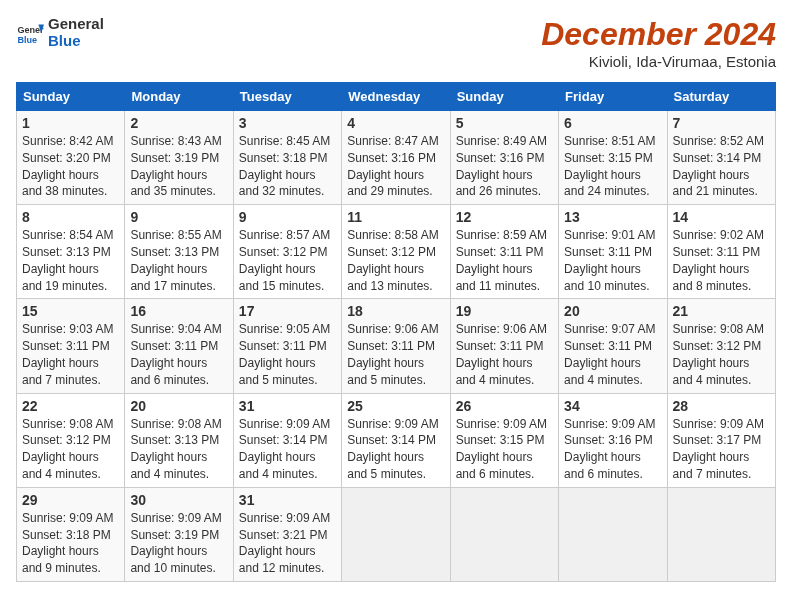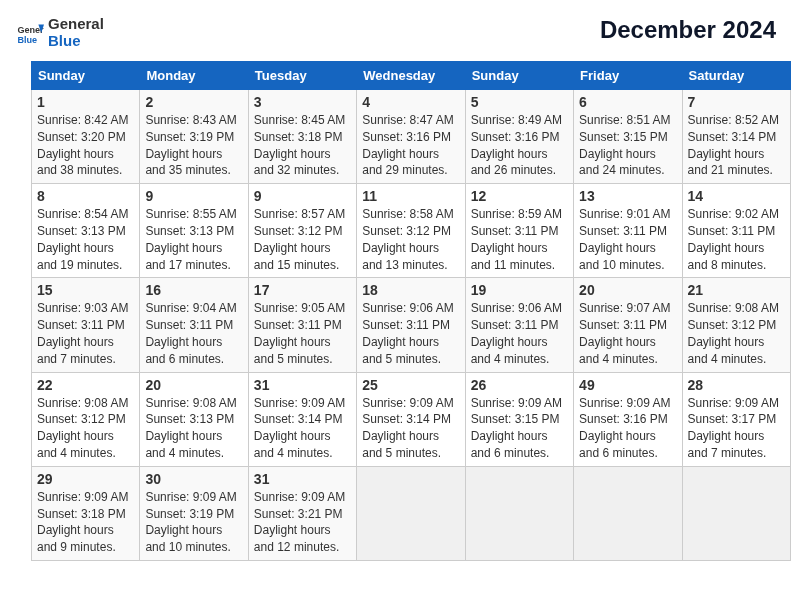--- a/index.html
+++ b/index.html
@@ -22,33 +22,33 @@
       gap: 4px;
     }
     .logo-icon {
       width: 28px;
       height: 28px;
     }
     .title-area {
       text-align: right;
     }
     .month-title {
-      font-size: 24px;
+      font-size: 32px;
       font-weight: bold;
-      color: #0f172a;
+      color: #c2410c;
+      font-style: italic;
     }
     .location {
       font-size: 15px;
       color: #333;
     }
     table {
       width: 100%;
       border-collapse: collapse;
       font-size: 11px;
-      margin-left: 15px;
     }
     thead tr th {
       background-color: #1565c0;
       color: #fff;
       text-align: left;
       padding: 6px 6px;
       font-size: 13px;
       font-weight: bold;
       border: 1px solid #1565c0;
     }
@@ -89,20 +89,21 @@
       <text x="2" y="34" font-size="13" fill="#1565c0" font-family="Arial" font-weight="bold">Blue</text>
       <polygon points="32,8 40,8 36,20" fill="#1565c0"></polygon>
     </svg>
     <div style="line-height:1.1;">
       <div style="font-size:15px; font-weight:bold; color:#333;">General</div>
       <div style="font-size:15px; font-weight:bold; color:#1565c0;">Blue</div>
     </div>
   </div>
   <div class="title-area">
     <div class="month-title">December 2024</div>
+    <div class="location">Kivioli, Ida-Virumaa, Estonia</div>
   </div>
 </div>
 
 <table>
   <thead>
     <tr>
     <th>Sunday</th>
         <th>Monday</th>
         <th>Tuesday</th>
         <th>Wednesday</th>
@@ -347,21 +348,21 @@
         <td>
         <span class="day-number">26</span>
         <div class="day-info">
           Sunrise: 9:09 AM<br>
           Sunset: 3:15 PM<br>
           Daylight hours<br>
           and 6 minutes.
         </div>
       </td>
         <td>
-        <span class="day-number">49</span>
+        <span class="day-number">34</span>
         <div class="day-info">
           Sunrise: 9:09 AM<br>
           Sunset: 3:16 PM<br>
           Daylight hours<br>
           and 6 minutes.
         </div>
       </td>
         <td>
         <span class="day-number">28</span>
         <div class="day-info">

